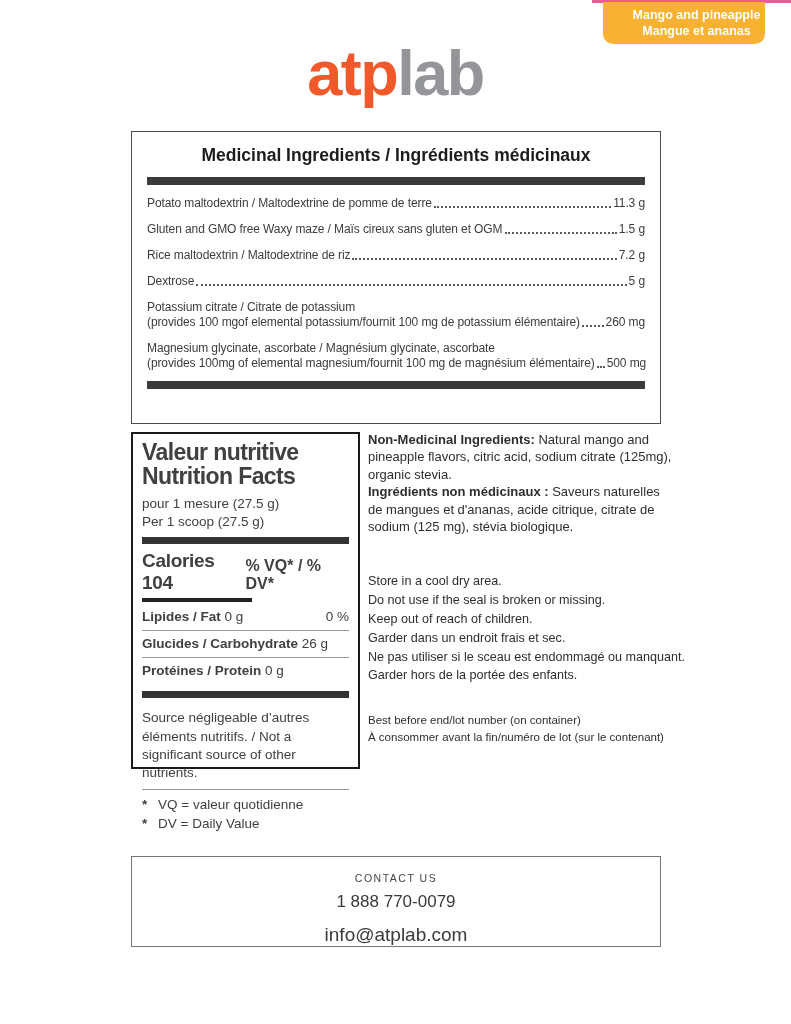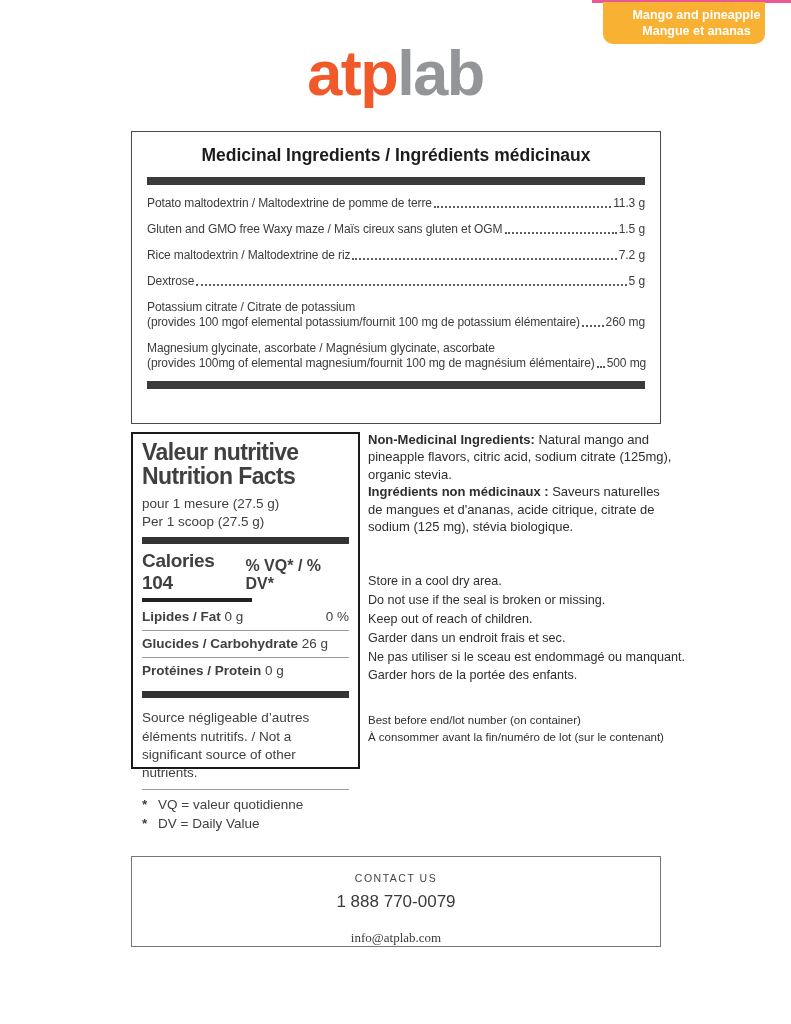--- a/index.html
+++ b/index.html
@@ -67,21 +67,21 @@
   .lot { position:absolute; top:281px; left:0; }
   .lot div { font-size:11.5px; line-height:1.45; white-space:nowrap; }
 
   
   .contactbox {
     position:absolute; left:131px; top:856px; width:530px; height:91px;
     border:1px solid #767676; text-align:center; color:#3a3a3a;
   }
   .cheading { font-size:10.5px; letter-spacing:1.5px; margin-top:15px; color:#444; }
   .cphone { font-size:17px; margin-top:8px; }
-  .cemail { font-size:13px; margin-top:18px;font-family:Liberation Serif, serif; }
+  .cemail { font-size:19px; margin-top:12px; }
 </style>
 </head>
 <body>
 
 <div class="page">
 
   <div class="topline"></div>
 
   <div class="badge">
     <span>Mango and pineapple</span>

